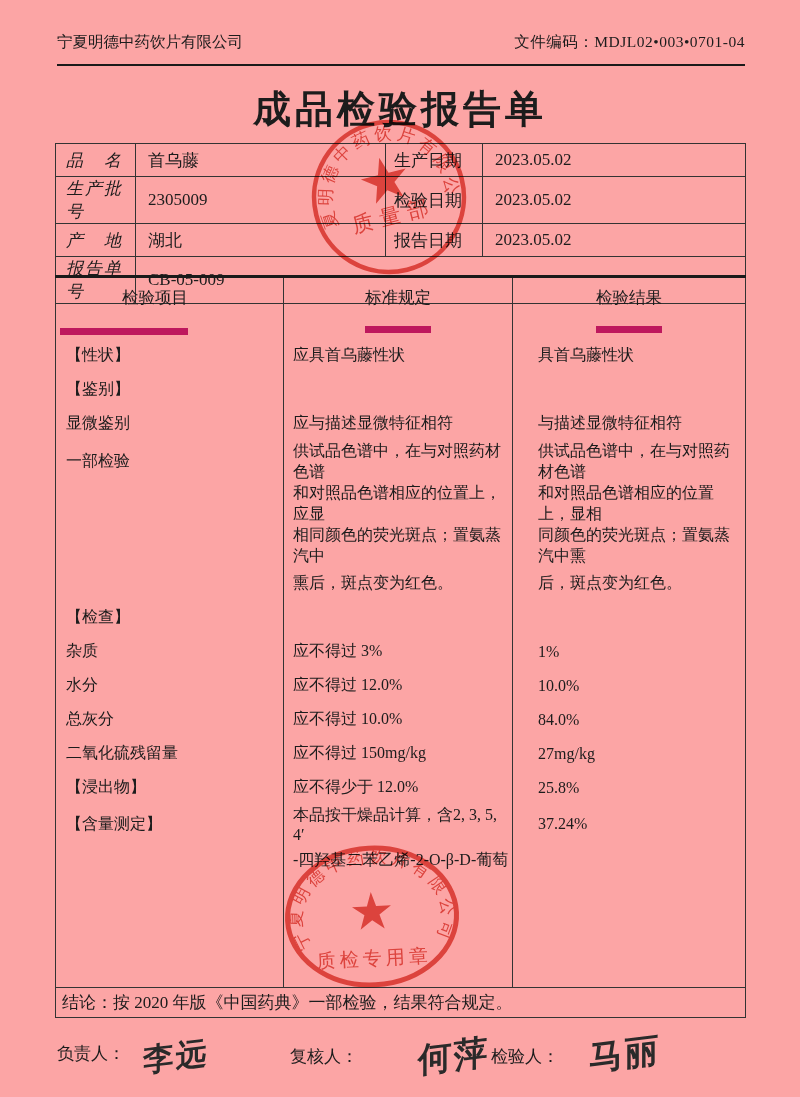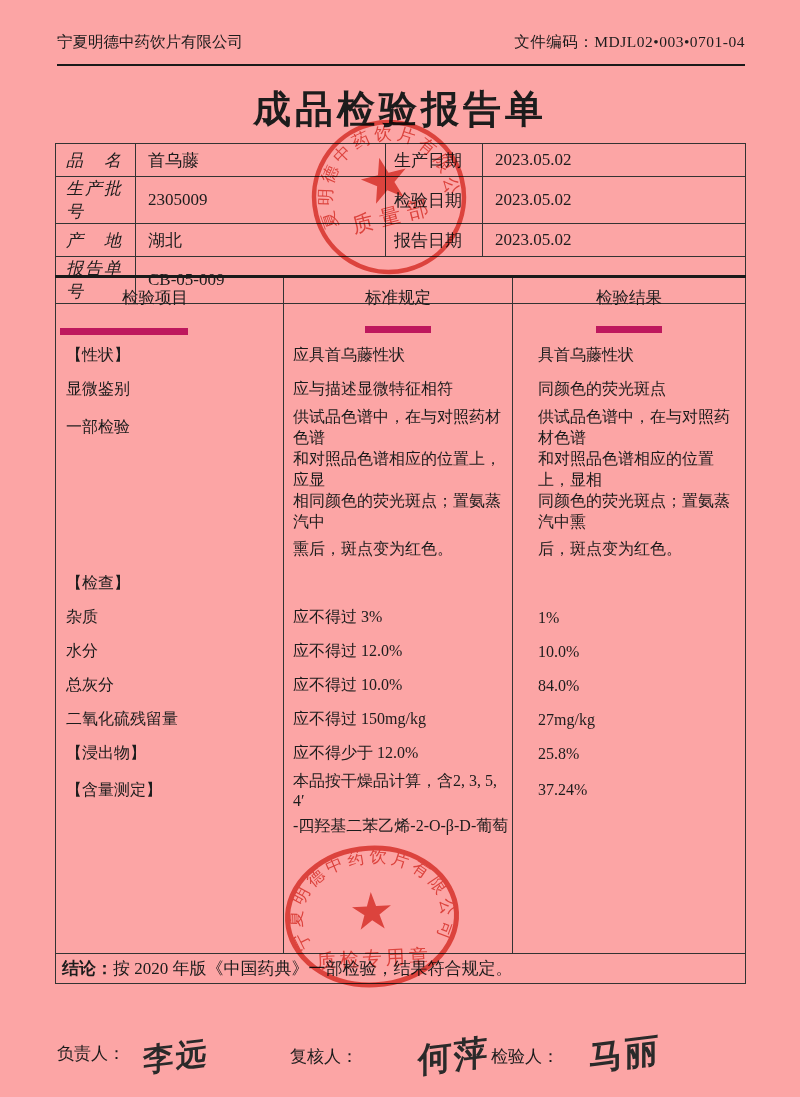--- a/index.html
+++ b/index.html
@@ -57,21 +57,21 @@
   .main-table td.c1 { padding-left:10px; }
   .main-table td.c2 { padding-left:9px; }
   .main-table td.c3 { padding-left:25px; }
   .uline { border-bottom:7px solid #be185d; padding-bottom:19px;text-align:right; }
   .uline-wide { display:inline-block; width:128px; }
   .spacer-row td { height:110px; }
   .conclusion-row td {
     border-top:1px solid #333; height:30px;
     font-size:17px; padding-left:6px;
   }
-  .conclusion-row b { font-weight:bold; }
+  .conclusion-row b { font-weight:normal; }
   
   .sig-bar { position:absolute; left:57px; top:1028px; width:690px; height:62px; font-size:17px; }
   .sig-group { position:absolute; top:0; white-space:nowrap; }
   .sig-group.g1 { left:0; }
   .sig-group.g2 { left:233px; }
   .sig-group.g3 { left:434px; }
   .sig-name {
     display:inline-block; font-size:31px; font-weight:600; color:#2a2a2a;
     transform:rotate(-7deg) skewX(-7deg); transform-origin:left bottom;
     margin-left:18px; position:relative; top:12px; letter-spacing:2px;
@@ -139,23 +139,28 @@
       <th class="c1"><span class="uline uline-wide">检验项目</span></th>
       <th class="c2"><span class="uline">标准规定</span></th>
       <th class="c3"><span class="uline">检验结果</span></th>
     </tr>
     <tr>
           <td class="c1">【性状】</td>
           <td class="c2">应具首乌藤性状</td>
           <td class="c3">具首乌藤性状</td>
         </tr>
     <tr>
+          <td class="c1">【鉴别】</td>
+          <td class="c2"></td>
+          <td class="c3"></td>
+        </tr>
+    <tr>
           <td class="c1">显微鉴别</td>
           <td class="c2">应与描述显微特征相符</td>
-          <td class="c3">同颜色的荧光斑点</td>
+          <td class="c3">与描述显微特征相符</td>
         </tr>
     <tr>
           <td class="c1">一部检验</td>
           <td class="c2">供试品色谱中，在与对照药材色谱</td>
           <td class="c3">供试品色谱中，在与对照药材色谱</td>
         </tr>
     <tr>
           <td class="c1"></td>
           <td class="c2">和对照品色谱相应的位置上，应显</td>
           <td class="c3">和对照品色谱相应的位置上，显相</td>

